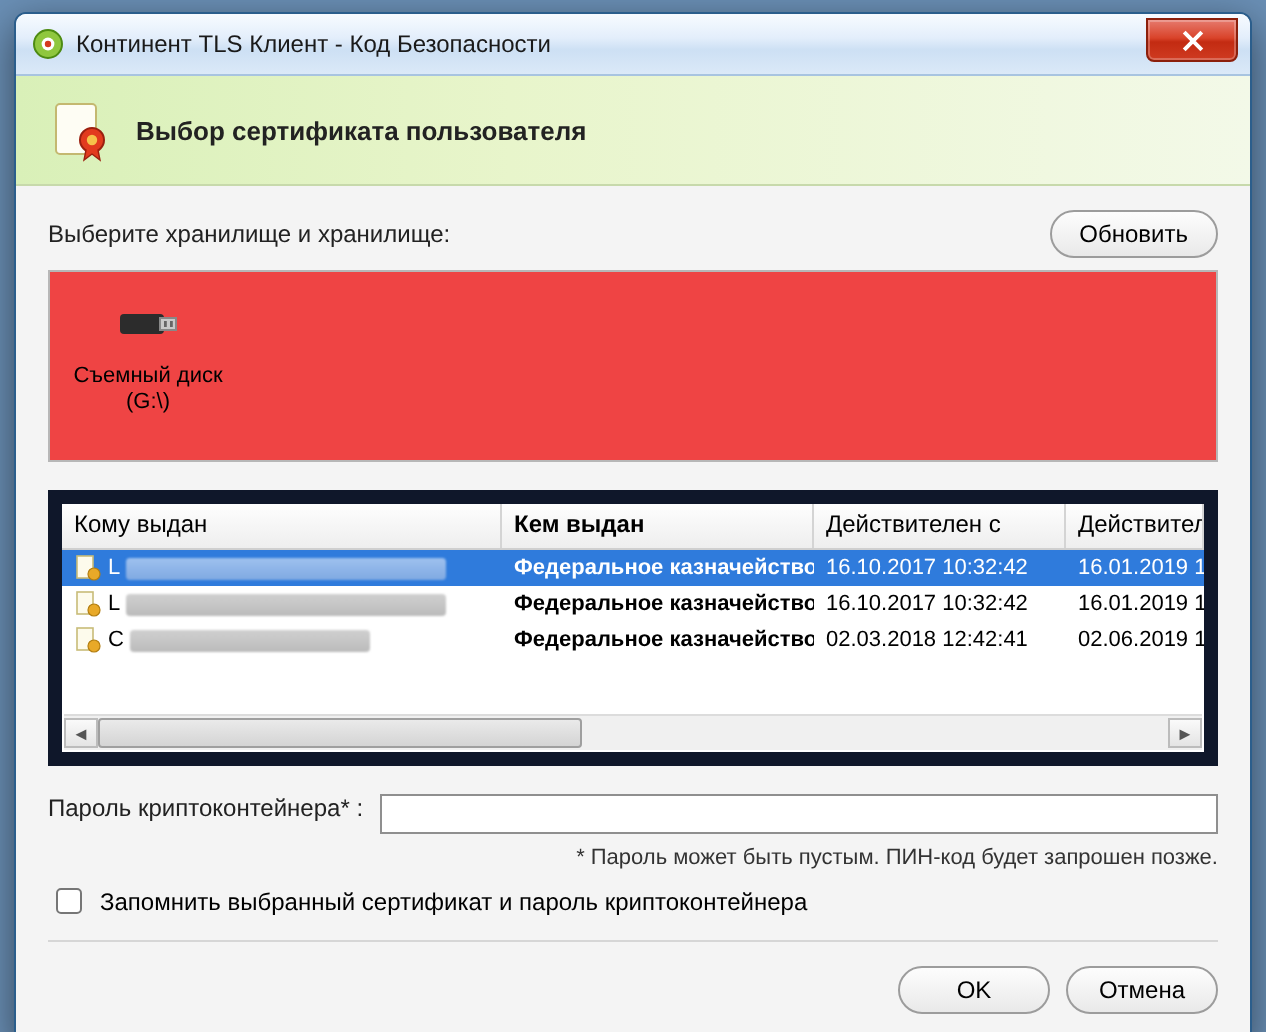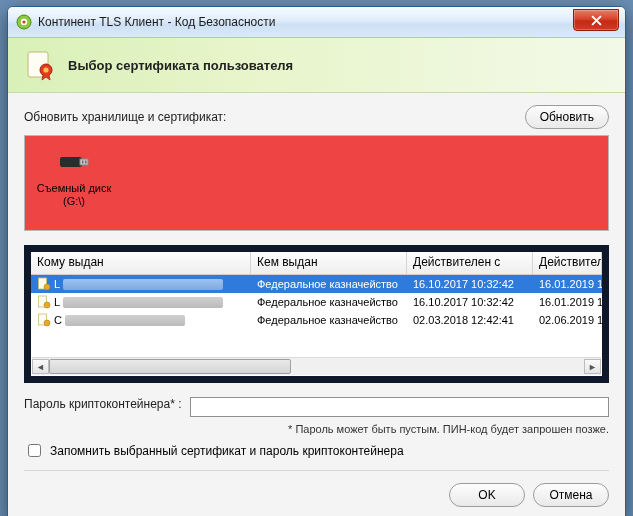--- a/index.html
+++ b/index.html
@@ -61,21 +61,21 @@
     margin-top:14px; border:7px solid #0f172a; background:#fff;
     height:124px; overflow:hidden; position:relative;
   }
   .thead {
     display:flex; height:22px;
     background:linear-gradient(to bottom,#fefefe,#eee);
     border-bottom:1px solid #cfcfcf; font-size:12px;
   }
   .th { border-right:1px solid #d4d4d4; padding:3px 6px; box-sizing:border-box; overflow:hidden; white-space:nowrap; cursor:pointer; }
   .c0 { width:220px; }
-  .c1 { width:156px; }
+  .c1 { width:156px;font-weight:bold; }
   .c2 { width:126px; }
   .c3 { width:80px; flex:1; }
   .trow { display:flex; height:18px; font-size:11px; align-items:center; }
   .trow.sel { background:#2f7bdc; color:#fff; }
   .td { padding:1px 6px; box-sizing:border-box; overflow:hidden; white-space:nowrap; text-overflow:clip; }
   .td.c0 { display:flex; align-items:center; gap:3px; }
   .cert-ic { width:14px; height:14px; flex-shrink:0; }
   .blur { display:inline-block; height:11px; background:linear-gradient(#d0d0d0,#bbb); border-radius:2px; filter:blur(0.5px); }
   .blur.sel { background:linear-gradient(#9ec1ef,#7fa9e2); }
   .hscroll {
@@ -135,21 +135,21 @@
         <path d="M19 26 L18 31 L22 28 L26 31 L25 26" fill="#e23b1e" stroke="#9b2010" stroke-width="0.7"></path>
         <circle cx="22" cy="21" r="2.6" fill="#f6c34a"></circle>
       </svg>
     </span>
     <div class="banner-title">Выбор сертификата пользователя</div>
   </div>
 
   <div class="body">
 
     <div class="row1">
-      <span class="instr">Обновить хранилище и сертификат:</span>
+      <span class="instr">Выберите хранилище и хранилище:</span>
       <button class="btn">Обновить</button>
     </div>
 
     <div class="storage-box">
       <div class="store-item">
         <div class="ic">
           <svg width="40" height="28" viewBox="0 0 40 28">
             <rect x="6" y="9" width="22" height="10" rx="2" fill="#2c2c2c"></rect>
             <rect x="26" y="11" width="8" height="6" fill="#c9c9c9" stroke="#888"></rect>
             <rect x="28" y="12.5" width="1.4" height="3" fill="#666"></rect>

